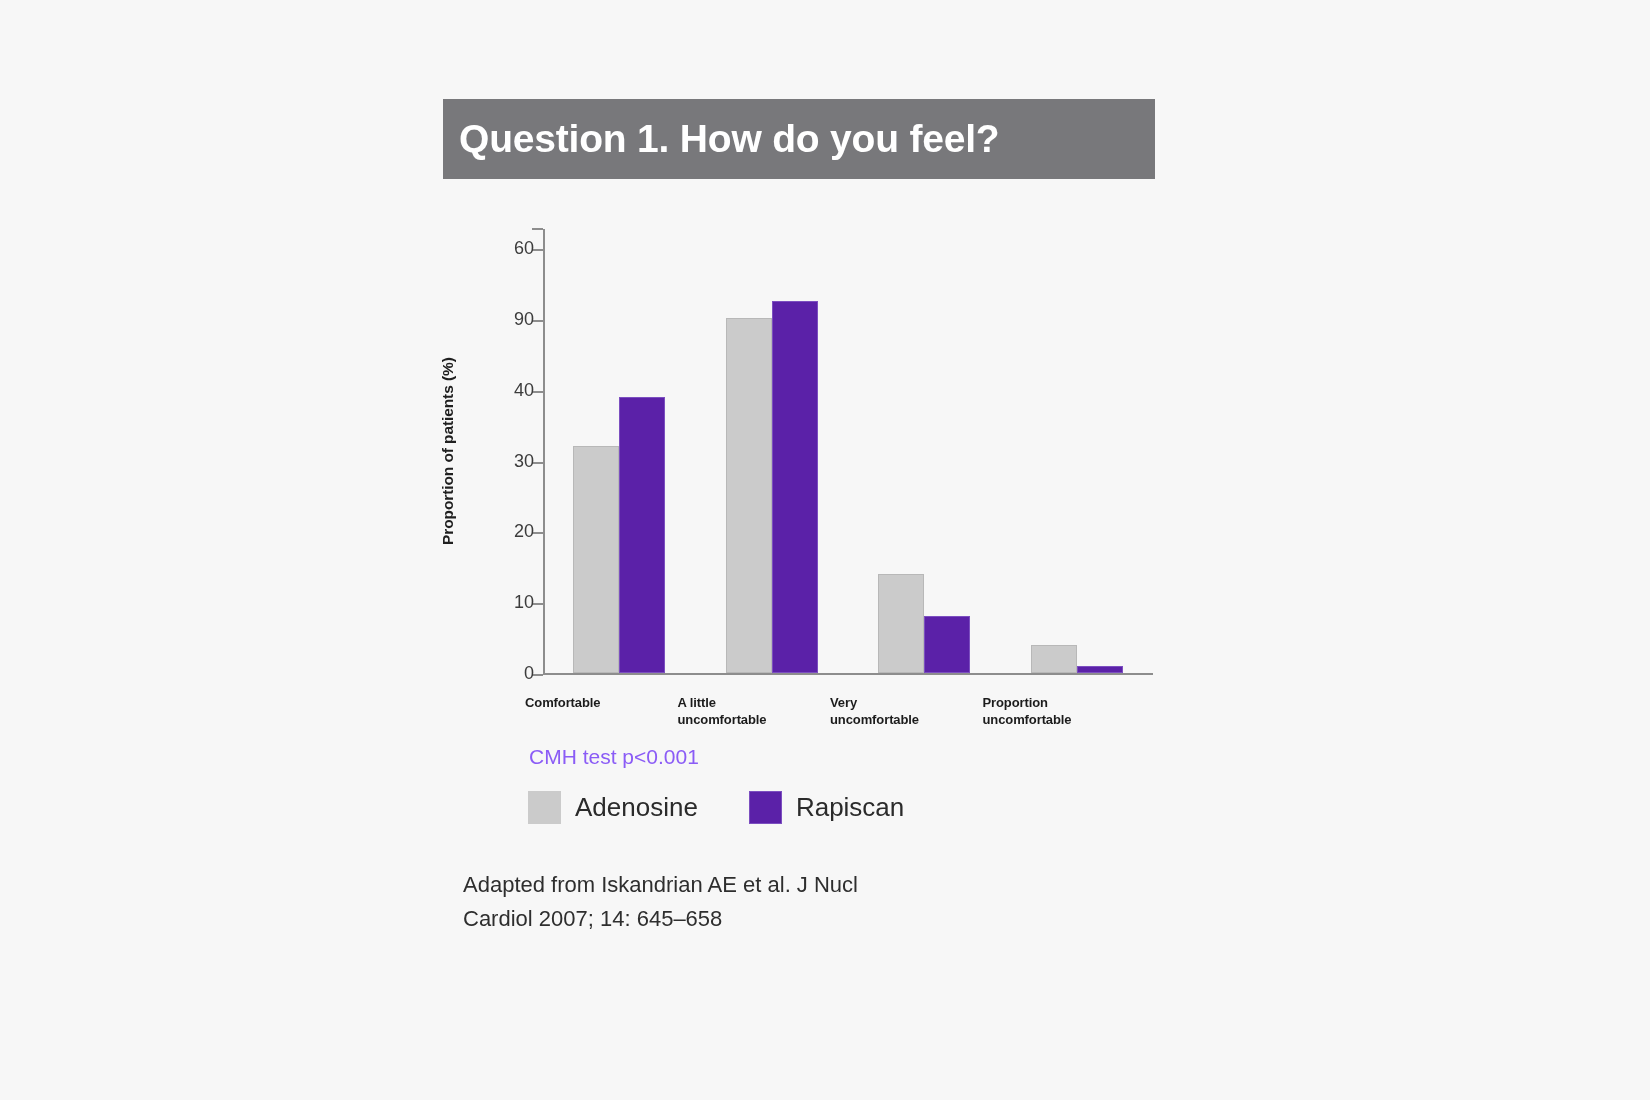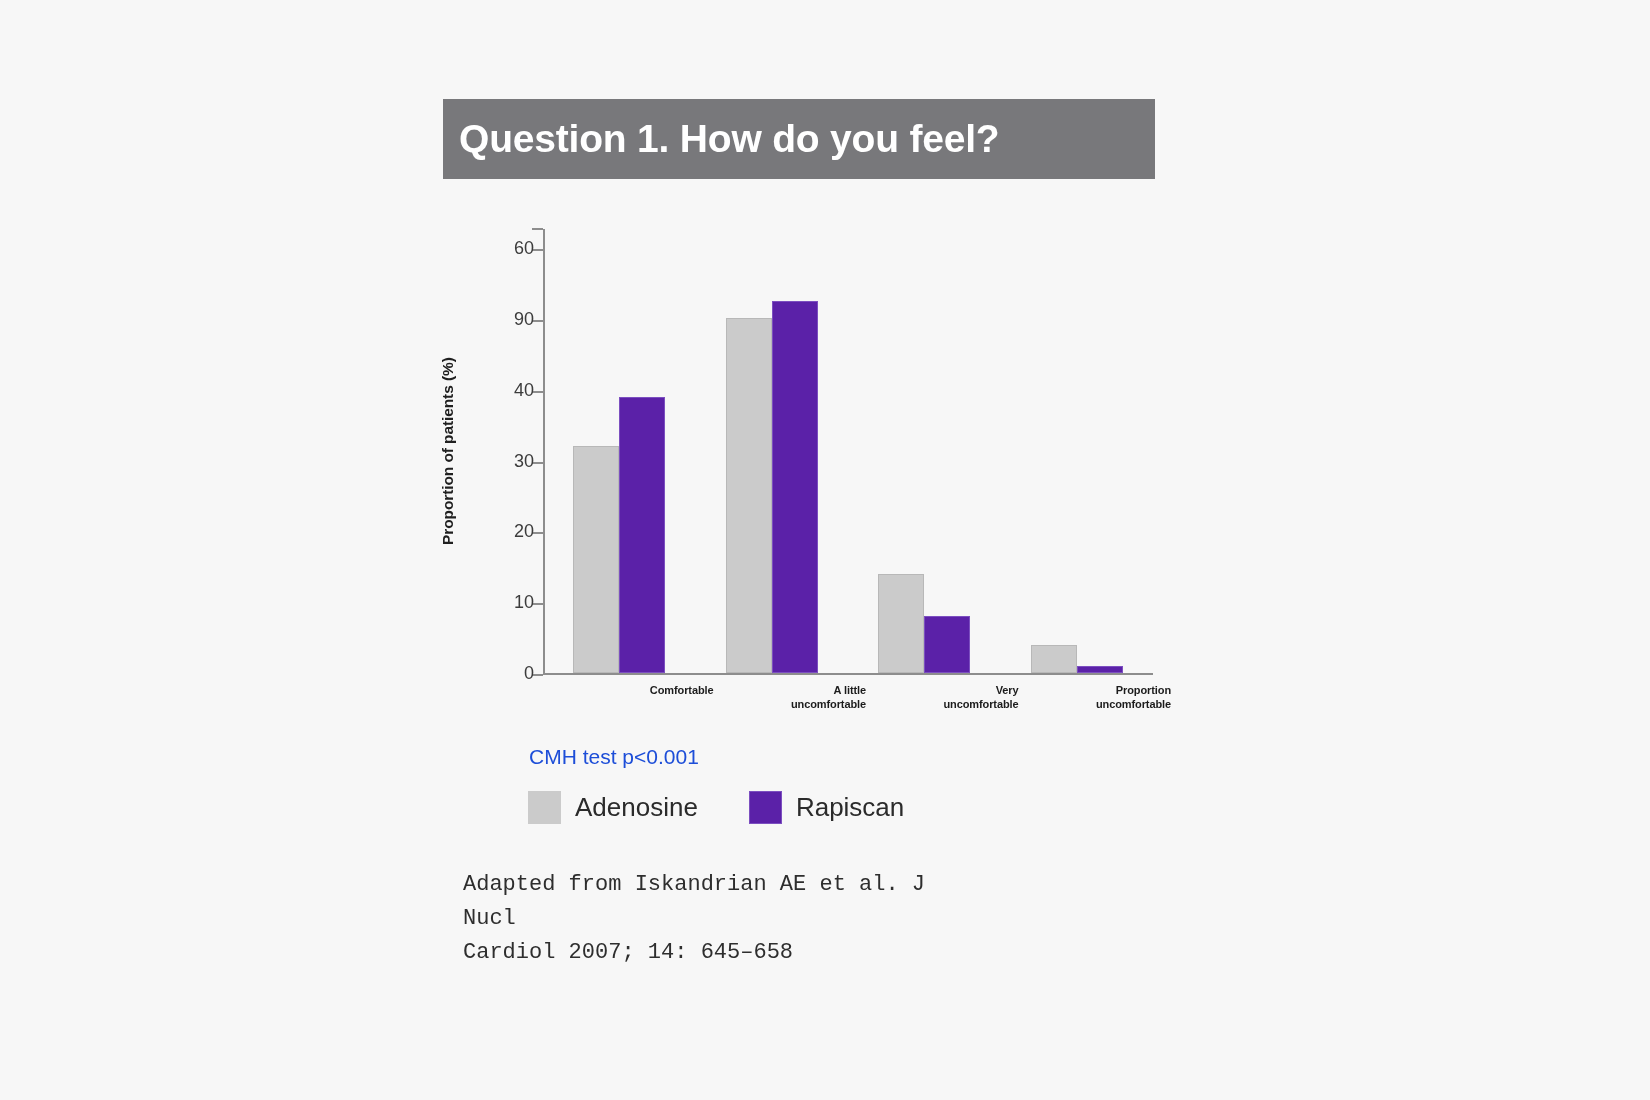--- a/index.html
+++ b/index.html
@@ -93,35 +93,35 @@
   .bar {
     position: absolute;
     bottom: 2px;
   }
   .bar.adeno { background: #cbcbcb; border: 1px solid #b8b8b8; }
   .bar.rapis { background: #5b21a8; border: 1px solid #7c4fc0; }
 
   
   .cat-label {
     position: absolute;
-    top: 454px;
-    font-size: 11px;
+    top: 466px;
+    font-size: 13px;
     font-weight: bold;
     color: #1c1c1c;
-    text-align: right;
+    text-align: left;
     line-height: 1.3;
     letter-spacing: -0.1px;
   }
 
   
   #pvalue {
     position: absolute;
     left: 529px; top: 745px;
     font-size: 21px;
-    color: #1d4ed8;
+    color: #8b5cf6;
     white-space: nowrap;
   }
 
   
   #legend {
     position: absolute;
     left: 528px; top: 791px;
     display: flex; align-items: center;
     gap: 51px;
   }
@@ -132,21 +132,20 @@
   .legend-label { font-size: 26px; color: #2b2b2b; white-space: nowrap; }
 
   
   #source {
     position: absolute;
     left: 463px; top: 868px;
     font-size: 22px;
     color: #2e2e2e;
     line-height: 1.55;
     width: 470px;
-    font-family: Liberation Mono, monospace;
   }
 </style>
 </head>
 <body>
 
 <div id="slide">
 
   <div id="title-banner">
     <div id="title-text">Question 1. How do you feel?</div>
   </div>

